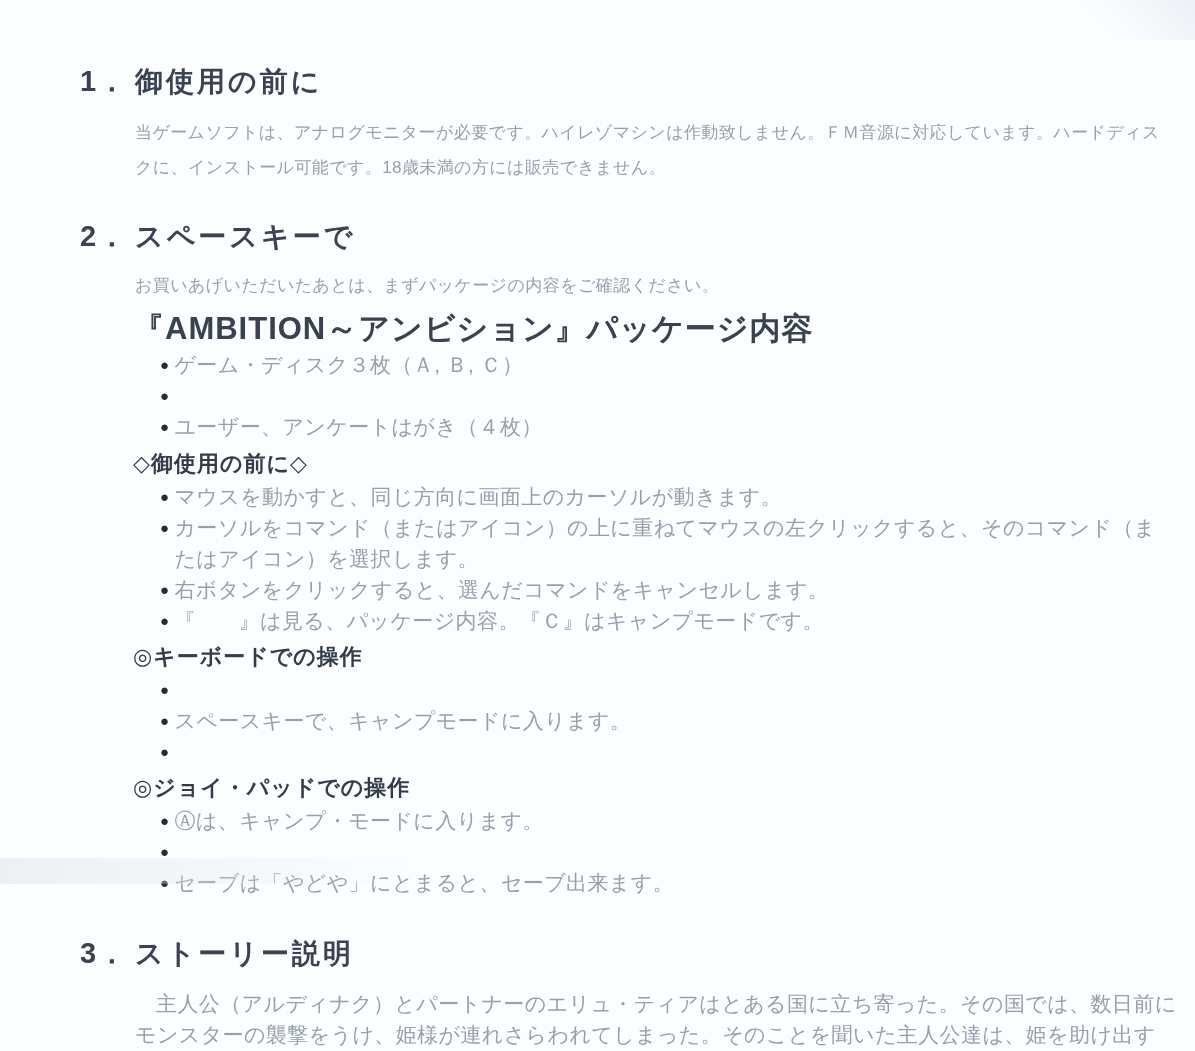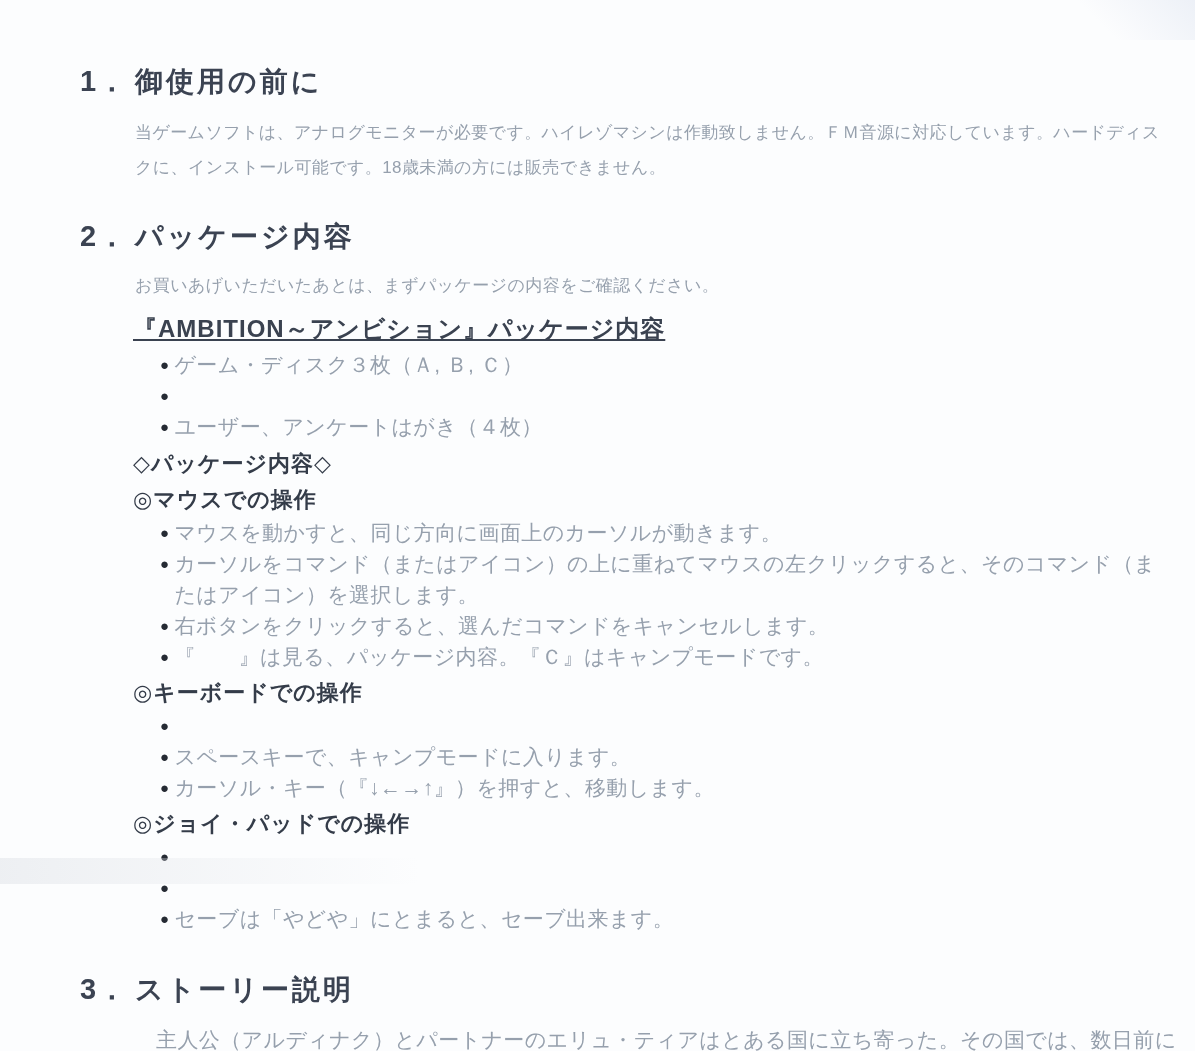--- a/index.html
+++ b/index.html
@@ -33,24 +33,23 @@
     margin:0 0 0 55px;
     font-size:17px; line-height:35px; letter-spacing:.4px;
     max-width:1045px;
   }
   .sec1 .sec-head { margin-bottom:13px; }
   .sec2 { margin-top:16px; }
   .sec2 .sec-head { margin-bottom:11px; }
 
   .pkg-heading {
     margin:8px 0 0 53px;
-    font-size:24px; font-weight:700; letter-spacing:1px;
+    font-size:31px; font-weight:700; letter-spacing:1px;
     color:#3a4250;
     line-height:36px;
-    text-decoration:underline;
   }
   .blist { list-style:none; margin:2px 0 0 0; padding:0; }
   .blist li {
     display:flex; align-items:flex-start;
     margin-left:80px;
     font-size:21px; line-height:31px; letter-spacing:.4px;
   }
   .blist li .txt { max-width:1000px; }
   .bullet-dot {
     flex:none; color:#252a33; font-size:15px; line-height:31px;
@@ -86,42 +85,41 @@
     <div class="sec-head">
       <span class="sec-num">1．</span>
       <span class="sec-title">御使用の前に</span>
     </div>
     <p class="body-p">当ゲームソフトは、アナログモニターが必要です。ハイレゾマシンは作動致しません。ＦＭ音源に対応しています。ハードディスクに、インストール可能です。18歳未満の方には販売できません。</p>
   </div>
 
   <div class="sec2">
     <div class="sec-head">
       <span class="sec-num">2．</span>
-      <span class="sec-title">パッケージ内容</span>
+      <span class="sec-title">スペースキーで</span>
     </div>
     <p class="body-p">お買いあげいただいたあとは、まずパッケージの内容をご確認ください。</p>
     <div class="pkg-heading">『AMBITION～アンビション』パッケージ内容</div>
 
     <ul class="blist">
       <li>
         <span class="bullet-dot">●</span>
         <span class="txt">ゲーム・ディスク３枚（Ａ, Ｂ, Ｃ）</span>
       </li>
       <li>
         <span class="bullet-dot">●</span>
       </li>
       <li>
         <span class="bullet-dot">●</span>
         <span class="txt">ユーザー、アンケートはがき（４枚）</span>
       </li>
     </ul>
 
-    <div class="diamond-heading">◇パッケージ内容◇</div>
+    <div class="diamond-heading">◇御使用の前に◇</div>
 
-    <div class="sub-heading">◎マウスでの操作</div>
     <ul class="blist">
       <li>
         <span class="bullet-dot">●</span>
         <span class="txt">マウスを動かすと、同じ方向に画面上のカーソルが動きます。</span>
       </li>
       <li>
         <span class="bullet-dot">●</span>
         <span class="txt">カーソルをコマンド（またはアイコン）の上に重ねてマウスの左クリックすると、そのコマンド（またはアイコン）を選択します。</span>
       </li>
       <li>
@@ -138,28 +136,28 @@
     <ul class="blist">
       <li>
         <span class="bullet-dot">●</span>
       </li>
       <li>
         <span class="bullet-dot">●</span>
         <span class="txt">スペースキーで、キャンプモードに入ります。</span>
       </li>
       <li>
         <span class="bullet-dot">●</span>
-        <span class="txt">カーソル・キー（『↓←→↑』）を押すと、移動します。</span>
       </li>
     </ul>
 
     <div class="sub-heading">◎ジョイ・パッドでの操作</div>
     <ul class="blist">
       <li>
         <span class="bullet-dot">●</span>
+        <span class="txt">Ⓐは、キャンプ・モードに入ります。</span>
       </li>
       <li>
         <span class="bullet-dot">●</span>
       </li>
       <li>
         <span class="bullet-dot">●</span>
         <span class="txt">セーブは「やどや」にとまると、セーブ出来ます。</span>
       </li>
     </ul>
   </div>

